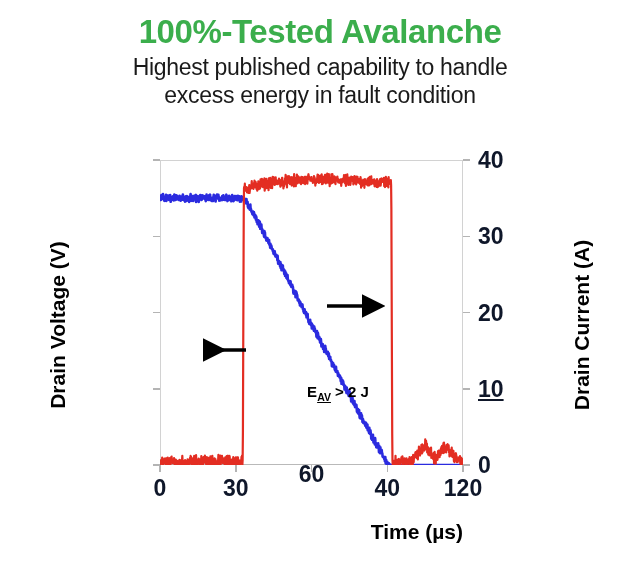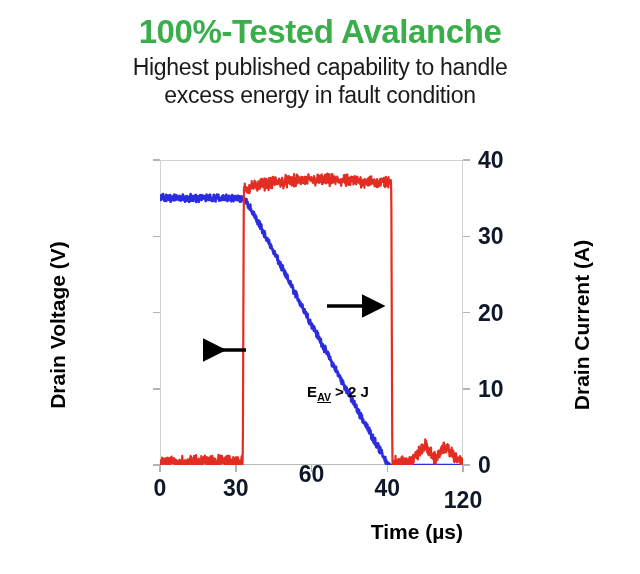--- a/index.html
+++ b/index.html
@@ -151,37 +151,37 @@
   <div class="axis-title" id="xlabel">Time (µs)</div>
 
   <div id="ticks-layer">
       <div class="tick-mark v" style="left: 153px; top: 326.25px;"></div>
       <div class="tick-mark v" style="left: 153px; top: 250px;"></div>
       <div class="tick-mark v" style="left: 153px; top: 173.75px;"></div>
       <div class="tick-mark v" style="left: 153px; top: 97.5px;"></div>
       <div class="tick-mark v" style="left: 153px; top: 21.25px;"></div>
       <div class="tick-label tick-right" style="top: 314px;">0</div>
       <div class="tick-mark v" style="left: 463px; top: 326.25px;"></div>
-      <div class="tick-label tick-right" style="top: 237.75px;">10</div>
+      <div class="tick-label tick-right" style="top: 237.75px; text-decoration: underline;">10</div>
       <div class="tick-mark v" style="left: 463px; top: 250px;"></div>
       <div class="tick-label tick-right" style="top: 161.5px;">20</div>
       <div class="tick-mark v" style="left: 463px; top: 173.75px;"></div>
       <div class="tick-label tick-right" style="top: 85.25px;">30</div>
       <div class="tick-mark v" style="left: 463px; top: 97.5px;"></div>
       <div class="tick-label tick-right" style="top: 9px;">40</div>
       <div class="tick-mark v" style="left: 463px; top: 21.25px;"></div>
       <div class="tick-label tick-x" style="left: 130px; top: 337px;">0</div>
       <div class="tick-mark h" style="left: 159.25px; top: 327px;"></div>
       <div class="tick-label tick-x" style="left: 205.75px; top: 337px;">30</div>
       <div class="tick-mark h" style="left: 235px; top: 327px;"></div>
       <div class="tick-label tick-x" style="left: 281.5px; top: 323px;">60</div>
       <div class="tick-mark h" style="left: 310.75px; top: 327px;"></div>
       <div class="tick-label tick-x" style="left: 357.25px; top: 337px;">40</div>
       <div class="tick-mark h" style="left: 386.5px; top: 327px;"></div>
-      <div class="tick-label tick-x" style="left: 433px; top: 349px;">120</div>
+      <div class="tick-label tick-x" style="left: 433px; top: 337px;">120</div>
       <div class="tick-mark h" style="left: 462.25px; top: 327px;"></div>
     </div>
 
   <svg id="plot-svg" width="303" height="305">
       <path d="M0.00,36.81L0.28,36.48L0.55,36.49L0.83,40.05L1.10,37.59L1.38,35.02L1.65,38.68L1.93,39.01L2.20,37.69L2.48,36.97L2.75,37.01L3.03,34.05L3.31,36.47L3.58,36.15L3.86,39.29L4.13,39.97L4.41,40.79L4.68,38.75L4.96,37.60L5.23,37.59L5.51,37.80L5.78,39.64L6.06,34.92L6.34,40.85L6.61,34.93L6.89,38.39L7.16,37.74L7.44,37.18L7.71,39.53L7.99,39.23L8.26,37.94L8.54,36.41L8.81,35.51L9.09,39.96L9.37,36.27L9.64,36.19L9.92,36.09L10.19,34.97L10.47,38.57L10.74,41.82L11.02,38.39L11.29,39.33L11.57,37.68L11.84,39.84L12.12,37.10L12.40,38.29L12.67,37.83L12.95,36.36L13.22,36.00L13.50,37.17L13.77,40.43L14.05,38.83L14.32,34.61L14.60,38.14L14.87,39.44L15.15,39.05L15.43,37.88L15.70,40.00L15.98,35.40L16.25,36.46L16.53,39.47L16.80,38.14L17.08,35.81L17.35,39.18L17.63,37.09L17.90,38.64L18.18,39.31L18.46,39.66L18.73,39.82L19.01,38.00L19.28,38.51L19.56,35.81L19.83,38.48L20.11,38.21L20.38,38.87L20.66,40.76L20.93,39.92L21.21,38.77L21.49,38.42L21.76,36.31L22.04,38.72L22.31,38.64L22.59,39.79L22.86,34.43L23.14,38.07L23.41,38.60L23.69,39.13L23.96,36.82L24.24,40.49L24.52,39.25L24.79,38.97L25.07,41.73L25.34,36.56L25.62,37.51L25.89,36.34L26.17,37.75L26.44,39.04L26.72,40.89L26.99,36.05L27.27,36.36L27.55,38.73L27.82,36.91L28.10,39.86L28.37,38.46L28.65,39.42L28.92,37.26L29.20,41.89L29.47,39.48L29.75,38.38L30.02,39.73L30.30,36.28L30.58,34.07L30.85,36.73L31.13,36.64L31.40,40.72L31.68,38.59L31.95,39.71L32.23,40.86L32.50,35.94L32.78,37.29L33.05,38.85L33.33,40.91L33.61,36.94L33.88,37.05L34.16,35.70L34.43,38.67L34.71,38.56L34.98,37.73L35.26,37.15L35.53,35.11L35.81,34.86L36.08,41.91L36.36,40.52L36.64,39.46L36.91,39.90L37.19,41.24L37.46,39.93L37.74,36.17L38.01,37.85L38.29,40.08L38.56,37.90L38.84,41.86L39.11,37.54L39.39,39.13L39.67,38.04L39.94,37.21L40.22,35.11L40.49,38.75L40.77,37.18L41.04,39.50L41.32,37.26L41.59,39.94L41.87,38.72L42.14,35.37L42.42,38.32L42.70,37.17L42.97,37.98L43.25,36.01L43.52,35.86L43.80,38.16L44.07,38.66L44.35,36.22L44.62,37.25L44.90,36.37L45.17,38.76L45.45,39.65L45.73,41.10L46.00,36.62L46.28,38.27L46.55,34.50L46.83,38.04L47.10,38.91L47.38,38.80L47.65,37.46L47.93,37.56L48.20,40.04L48.48,35.80L48.76,37.14L49.03,35.36L49.31,37.15L49.58,35.22L49.86,35.28L50.13,34.61L50.41,40.15L50.68,38.29L50.96,39.43L51.23,39.40L51.51,37.95L51.79,40.88L52.06,38.66L52.34,38.41L52.61,37.60L52.89,39.89L53.16,40.99L53.44,37.29L53.71,34.82L53.99,39.97L54.26,35.71L54.54,37.86L54.82,37.16L55.09,36.63L55.37,37.74L55.64,41.42L55.92,35.43L56.19,38.70L56.47,36.92L56.74,38.50L57.02,34.61L57.29,38.55L57.57,37.28L57.85,37.60L58.12,36.76L58.40,34.80L58.67,37.30L58.95,38.15L59.22,40.71L59.50,37.21L59.77,38.50L60.05,40.45L60.32,38.73L60.60,40.04L60.88,38.77L61.15,39.82L61.43,38.54L61.70,37.98L61.98,40.12L62.25,36.11L62.53,37.64L62.80,39.57L63.08,37.82L63.35,35.34L63.63,38.46L63.91,39.75L64.18,39.44L64.46,39.60L64.73,37.60L65.01,37.44L65.28,40.06L65.56,38.63L65.83,37.37L66.11,35.50L66.38,34.66L66.66,36.43L66.94,36.01L67.21,38.41L67.49,41.08L67.76,38.83L68.04,38.00L68.31,36.63L68.59,37.24L68.86,39.08L69.14,35.87L69.41,39.91L69.69,36.75L69.97,38.58L70.24,36.90L70.52,39.89L70.79,38.05L71.07,38.30L71.34,41.28L71.62,38.32L71.89,36.94L72.17,35.02L72.44,38.14L72.72,39.22L73.00,40.55L73.27,37.04L73.55,41.14L73.82,37.92L74.10,39.35L74.37,40.07L74.65,36.16L74.92,37.02L75.20,37.75L75.47,38.78L75.75,39.40L76.03,36.17L76.30,37.47L76.58,37.66L76.85,40.05L77.13,37.18L77.40,37.02L77.68,40.29L77.95,35.90L78.23,38.72L78.50,37.85L78.78,37.58L79.06,39.36L79.33,36.25L79.61,38.07L79.88,41.64L80.16,40.73L80.43,41.54L80.71,37.85L80.98,37.75L81.26,41.56L81.53,36.37L81.81,38.17L82.09,37.41L82.36,38.40L82.64,37.29L82.91,38.08L83.19,37.77L83.46,39.80L83.74,36.80L84.01,37.66L84.29,38.32L84.56,40.72L84.84,39.24L85.12,40.91L85.39,39.98L85.67,40.74L85.94,41.45L86.22,43.48L86.49,39.14L86.77,42.28L87.04,42.77L87.32,42.29L87.59,41.84L87.87,46.86L88.15,47.28L88.42,47.99L88.70,48.13L88.97,45.33L89.25,45.90L89.52,49.04L89.80,49.56L90.07,47.25L90.35,44.47L90.62,49.46L90.90,48.71L91.18,49.82L91.45,51.95L91.73,51.42L92.00,52.20L92.28,53.80L92.55,54.28L92.83,53.61L93.10,51.52L93.38,52.71L93.65,55.41L93.93,52.09L94.21,53.81L94.48,57.36L94.76,56.43L95.03,56.52L95.31,55.14L95.58,56.82L95.86,59.59L96.13,56.27L96.41,57.46L96.68,61.97L96.96,60.00L97.24,60.28L97.51,64.16L97.79,61.73L98.06,62.63L98.34,60.34L98.61,63.97L98.89,63.83L99.16,66.72L99.44,65.73L99.71,61.63L99.99,62.85L100.27,68.82L100.54,67.71L100.82,67.24L101.09,68.06L101.37,64.65L101.64,68.56L101.92,68.92L102.19,72.91L102.47,69.62L102.74,71.47L103.02,71.27L103.30,70.91L103.57,72.68L103.85,74.70L104.12,76.92L104.40,71.13L104.67,74.89L104.95,72.50L105.22,77.34L105.50,76.64L105.77,78.44L106.05,78.29L106.33,80.53L106.60,79.21L106.88,80.81L107.15,80.79L107.43,78.08L107.70,80.36L107.98,80.21L108.25,81.91L108.53,83.14L108.80,83.29L109.08,80.10L109.36,84.62L109.63,84.75L109.91,84.68L110.18,87.67L110.46,83.86L110.73,85.85L111.01,86.26L111.28,85.40L111.56,86.70L111.83,89.18L112.11,89.56L112.39,89.15L112.66,89.14L112.94,91.59L113.21,90.63L113.49,93.56L113.76,93.86L114.04,92.45L114.31,94.41L114.59,91.03L114.86,92.28L115.14,95.07L115.42,96.44L115.69,96.30L115.97,96.55L116.24,94.81L116.52,97.19L116.79,97.25L117.07,96.32L117.34,100.18L117.62,95.75L117.89,99.93L118.17,103.70L118.45,103.26L118.72,100.68L119.00,102.61L119.27,103.25L119.55,103.32L119.82,104.56L120.10,106.51L120.37,102.06L120.65,107.93L120.92,103.81L121.20,105.62L121.48,110.09L121.75,105.47L122.03,105.01L122.30,109.38L122.58,109.44L122.85,105.54L123.13,110.55L123.40,110.44L123.68,109.37L123.95,109.49L124.23,113.95L124.51,110.28L124.78,111.55L125.06,115.97L125.33,111.63L125.61,114.96L125.88,114.16L126.16,113.32L126.43,118.02L126.71,114.43L126.98,117.85L127.26,119.02L127.54,115.06L127.81,119.07L128.09,120.57L128.36,120.91L128.64,120.67L128.91,123.01L129.19,122.70L129.46,123.49L129.74,122.96L130.01,121.00L130.29,125.02L130.57,121.33L130.84,124.50L131.12,126.65L131.39,126.95L131.67,126.70L131.94,126.33L132.22,124.78L132.49,126.67L132.77,126.36L133.04,127.98L133.32,132.61L133.60,133.61L133.87,130.28L134.15,130.79L134.42,131.98L134.70,130.77L134.97,132.03L135.25,132.74L135.52,137.09L135.80,131.28L136.07,133.91L136.35,132.02L136.63,133.20L136.90,134.55L137.18,134.95L137.45,137.85L137.73,140.25L138.00,140.52L138.28,139.97L138.55,139.90L138.83,139.49L139.10,142.15L139.38,143.02L139.66,141.10L139.93,145.41L140.21,143.77L140.48,142.34L140.76,144.90L141.03,144.86L141.31,144.34L141.58,147.03L141.86,146.24L142.13,146.04L142.41,144.42L142.69,146.86L142.96,149.48L143.24,148.56L143.51,151.70L143.79,149.65L144.06,152.84L144.34,151.57L144.61,149.34L144.89,152.07L145.16,151.95L145.44,152.24L145.72,154.72L145.99,152.00L146.27,154.66L146.54,157.26L146.82,155.00L147.09,154.34L147.37,154.70L147.64,153.89L147.92,159.16L148.19,159.21L148.47,162.10L148.75,160.13L149.02,160.44L149.30,163.84L149.57,161.80L149.85,160.08L150.12,159.80L150.40,162.17L150.67,163.23L150.95,165.22L151.22,163.82L151.50,163.12L151.78,168.43L152.05,164.13L152.33,166.93L152.60,165.74L152.88,165.45L153.15,165.51L153.43,168.36L153.70,169.95L153.98,170.75L154.25,166.63L154.53,170.48L154.81,168.55L155.08,170.52L155.36,172.12L155.63,171.59L155.91,172.88L156.18,172.51L156.46,176.74L156.73,174.87L157.01,171.14L157.28,173.77L157.56,178.26L157.84,172.68L158.11,174.28L158.39,177.44L158.66,176.59L158.94,179.27L159.21,176.75L159.49,179.01L159.76,178.59L160.04,182.41L160.31,181.38L160.59,181.61L160.87,179.06L161.14,182.08L161.42,186.46L161.69,186.01L161.97,185.25L162.24,185.31L162.52,184.60L162.79,184.14L163.07,189.04L163.34,187.24L163.62,187.00L163.90,186.98L164.17,191.99L164.45,185.97L164.72,190.34L165.00,185.99L165.27,185.83L165.55,188.26L165.82,188.66L166.10,192.19L166.37,193.00L166.65,193.89L166.93,193.71L167.20,193.18L167.48,193.26L167.75,191.76L168.03,194.18L168.30,196.36L168.58,195.28L168.85,193.31L169.13,198.98L169.40,197.59L169.68,199.10L169.96,197.99L170.23,196.72L170.51,200.34L170.78,200.17L171.06,200.04L171.33,201.57L171.61,202.06L171.88,206.16L172.16,202.13L172.43,204.25L172.71,203.10L172.99,204.05L173.26,203.31L173.54,206.82L173.81,205.53L174.09,205.14L174.36,206.78L174.64,208.85L174.91,210.01L175.19,207.36L175.46,210.79L175.74,211.60L176.02,206.87L176.29,211.92L176.57,210.48L176.84,210.87L177.12,212.61L177.39,211.03L177.67,212.65L177.94,215.82L178.22,213.10L178.49,214.14L178.77,216.33L179.05,215.14L179.32,215.80L179.60,217.53L179.87,215.43L180.15,216.87L180.42,216.77L180.70,220.89L180.97,221.71L181.25,218.10L181.52,223.82L181.80,219.77L182.08,221.99L182.35,219.93L182.63,220.92L182.90,224.47L183.18,221.32L183.45,223.46L183.73,224.34L184.00,224.64L184.28,225.89L184.55,229.55L184.83,226.21L185.11,225.97L185.38,227.74L185.66,228.79L185.93,230.67L186.21,231.48L186.48,233.08L186.76,227.67L187.03,230.53L187.31,232.22L187.58,229.87L187.86,231.82L188.14,233.73L188.41,234.49L188.69,236.06L188.96,234.28L189.24,233.69L189.51,231.18L189.79,234.25L190.06,236.07L190.34,236.81L190.61,235.52L190.89,237.10L191.17,241.35L191.44,238.07L191.72,239.20L191.99,240.09L192.27,240.01L192.54,237.82L192.82,242.91L193.09,243.56L193.37,241.92L193.64,240.46L193.92,244.79L194.20,244.39L194.47,241.06L194.75,245.57L195.02,247.07L195.30,245.78L195.57,246.39L195.85,244.90L196.12,246.53L196.40,244.76L196.67,248.43L196.95,251.71L197.23,248.60L197.50,251.70L197.78,252.86L198.05,249.12L198.33,250.73L198.60,253.98L198.88,251.59L199.15,249.97L199.43,255.18L199.70,257.91L199.98,258.08L200.26,254.24L200.53,256.47L200.81,257.70L201.08,253.42L201.36,258.72L201.63,259.12L201.91,255.31L202.18,258.43L202.46,261.89L202.73,258.99L203.01,259.17L203.29,263.03L203.56,261.22L203.84,262.48L204.11,263.31L204.39,261.71L204.66,263.07L204.94,262.99L205.21,265.61L205.49,265.57L205.76,265.46L206.04,262.82L206.32,267.30L206.59,267.87L206.87,266.15L207.14,265.77L207.42,264.54L207.69,270.16L207.97,267.91L208.24,269.04L208.52,268.20L208.79,271.65L209.07,273.09L209.35,267.86L209.62,272.16L209.90,272.33L210.17,273.94L210.45,270.30L210.72,272.77L211.00,274.41L211.27,278.70L211.55,276.04L211.82,277.04L212.10,279.75L212.38,277.74L212.65,276.98L212.93,274.69L213.20,278.91L213.48,282.35L213.75,280.66L214.03,279.62L214.30,280.11L214.58,282.75L214.85,284.54L215.13,278.06L215.41,281.17L215.68,283.22L215.96,283.04L216.23,287.11L216.51,284.82L216.78,287.47L217.06,285.58L217.33,286.94L217.61,287.00L217.88,286.94L218.16,283.35L218.44,287.13L218.71,287.61L218.99,292.09L219.26,285.87L219.54,287.47L219.81,288.72L220.09,293.26L220.36,287.42L220.64,292.20L220.91,290.27L221.19,291.17L221.47,289.74L221.74,290.15L222.02,293.69L222.29,293.17L222.57,296.27L222.84,296.95L223.12,296.91L223.39,297.23L223.67,296.65L223.94,297.20L224.22,298.93L224.50,298.30L224.77,300.89L225.05,300.51L225.32,297.09L225.60,303.08L225.87,299.97L226.15,299.63L226.42,301.83L226.70,305.00L226.97,302.07L227.25,301.76L227.53,304.14L227.80,303.83L228.08,304.72L228.35,303.34L228.63,305.00L228.90,303.19L229.18,304.06L229.45,304.20L229.73,304.34L230.00,304.48L230.28,304.62L230.56,304.76L230.83,304.90L231.11,305.00L231.38,305.00L231.66,305.00L231.93,305.00L232.21,305.00L232.48,305.00L232.76,305.00L233.03,305.00L233.31,305.00L233.59,305.00L233.86,305.00L234.14,305.00L234.41,305.00L234.69,305.00L234.96,305.00L235.24,305.00L235.51,305.00L235.79,305.00L236.06,305.00L236.34,305.00L236.62,305.00L236.89,305.00L237.17,305.00L237.44,305.00L237.72,305.00L237.99,305.00L238.27,305.00L238.54,305.00L238.82,305.00L239.09,305.00L239.37,305.00L239.65,305.00L239.92,305.00L240.20,305.00L240.47,305.00L240.75,305.00L241.02,305.00L241.30,305.00L241.57,305.00L241.85,305.00L242.12,305.00L242.40,305.00L242.68,305.00L242.95,305.00L243.23,305.00L243.50,305.00L243.78,305.00L244.05,305.00L244.33,305.00L244.60,305.00L244.88,305.00L245.15,305.00L245.43,305.00L245.71,305.00L245.98,305.00L246.26,305.00L246.53,305.00L246.81,305.00L247.08,305.00L247.36,305.00L247.63,305.00L247.91,305.00L248.18,305.00L248.46,305.00L248.74,305.00L249.01,305.00L249.29,305.00L249.56,305.00L249.84,305.00L250.11,305.00L250.39,305.00L250.66,305.00L250.94,305.00L251.21,305.00L251.49,305.00L251.77,305.00L252.04,305.00L252.32,305.00L252.59,305.00L252.87,305.00L253.14,305.00L253.42,305.00L253.69,305.00L253.97,305.00L254.24,305.00L254.52,305.00L254.80,305.00L255.07,305.00L255.35,305.00L255.62,305.00L255.90,305.00L256.17,305.00L256.45,305.00L256.72,305.00L257.00,305.00L257.27,305.00L257.55,305.00L257.83,305.00L258.10,305.00L258.38,305.00L258.65,305.00L258.93,305.00L259.20,305.00L259.48,305.00L259.75,305.00L260.03,305.00L260.30,305.00L260.58,305.00L260.86,305.00L261.13,305.00L261.41,305.00L261.68,305.00L261.96,305.00L262.23,305.00L262.51,305.00L262.78,305.00L263.06,305.00L263.33,305.00L263.61,305.00L263.89,305.00L264.16,305.00L264.44,305.00L264.71,305.00L264.99,305.00L265.26,305.00L265.54,305.00L265.81,305.00L266.09,305.00L266.36,305.00L266.64,305.00L266.92,305.00L267.19,305.00L267.47,305.00L267.74,305.00L268.02,305.00L268.29,305.00L268.57,305.00L268.84,305.00L269.12,305.00L269.39,305.00L269.67,305.00L269.95,305.00L270.22,305.00L270.50,305.00L270.77,305.00L271.05,305.00L271.32,305.00L271.60,305.00L271.87,305.00L272.15,305.00L272.42,305.00L272.70,305.00L272.98,305.00L273.25,305.00L273.53,305.00L273.80,305.00L274.08,305.00L274.35,305.00L274.63,305.00L274.90,305.00L275.18,305.00L275.45,305.00L275.73,305.00L276.01,305.00L276.28,305.00L276.56,305.00L276.83,305.00L277.11,305.00L277.38,305.00L277.66,305.00L277.93,305.00L278.21,305.00L278.48,305.00L278.76,305.00L279.04,305.00L279.31,305.00L279.59,305.00L279.86,305.00L280.14,305.00L280.41,305.00L280.69,305.00L280.96,305.00L281.24,305.00L281.51,305.00L281.79,305.00L282.07,305.00L282.34,305.00L282.62,305.00L282.89,305.00L283.17,305.00L283.44,305.00L283.72,305.00L283.99,305.00L284.27,305.00L284.54,305.00L284.82,305.00L285.10,305.00L285.37,305.00L285.65,305.00L285.92,305.00L286.20,305.00L286.47,305.00L286.75,305.00L287.02,305.00L287.30,305.00L287.57,305.00L287.85,305.00L288.13,305.00L288.40,305.00L288.68,305.00L288.95,305.00L289.23,305.00L289.50,305.00L289.78,305.00L290.05,305.00L290.33,305.00L290.60,305.00L290.88,305.00L291.16,305.00L291.43,305.00L291.71,305.00L291.98,305.00L292.26,305.00L292.53,305.00L292.81,305.00L293.08,305.00L293.36,305.00L293.63,305.00L293.91,305.00L294.19,305.00L294.46,305.00L294.74,305.00L295.01,305.00L295.29,305.00L295.56,305.00L295.84,305.00L296.11,305.00L296.39,305.00L296.66,305.00L296.94,305.00L297.22,305.00L297.49,305.00L297.77,305.00L298.04,305.00L298.32,305.00L298.59,305.00L298.87,305.00L299.14,305.00L299.42,305.00L299.69,305.00L299.97,305.00L300.25,305.00L300.52,305.00L300.80,305.00L301.07,305.00L301.35,305.00L301.62,305.00L301.90,305.00L302.17,305.00L302.45,305.00L302.72,305.00L303.00,305.00" fill="none" stroke="#2B2BDF" stroke-width="2.6" stroke-linejoin="round"></path>
       <path d="M0.00,299.18L0.28,301.06L0.55,305.00L0.83,302.93L1.10,303.97L1.38,300.05L1.65,300.86L1.93,302.20L2.20,297.48L2.48,299.33L2.75,303.66L3.03,304.66L3.31,303.83L3.58,299.85L3.86,300.12L4.13,302.85L4.41,300.77L4.68,298.62L4.96,302.01L5.23,298.71L5.51,300.67L5.78,305.00L6.06,301.83L6.34,298.47L6.61,304.20L6.89,299.13L7.16,300.82L7.44,305.00L7.71,297.61L7.99,301.60L8.26,304.31L8.54,305.00L8.81,305.00L9.09,305.00L9.37,298.57L9.64,298.17L9.92,305.00L10.19,300.14L10.47,305.00L10.74,300.00L11.02,302.71L11.29,297.09L11.57,296.56L11.84,299.39L12.12,302.73L12.40,302.26L12.67,303.13L12.95,300.72L13.22,302.50L13.50,301.21L13.77,300.32L14.05,298.03L14.32,301.91L14.60,305.00L14.87,305.00L15.15,302.37L15.43,305.00L15.70,299.72L15.98,304.24L16.25,300.13L16.53,303.02L16.80,303.18L17.08,300.89L17.35,302.25L17.63,301.36L17.90,304.11L18.18,302.01L18.46,305.00L18.73,302.61L19.01,303.28L19.28,300.00L19.56,299.95L19.83,301.69L20.11,301.80L20.38,305.00L20.66,305.00L20.93,300.24L21.21,304.57L21.49,300.61L21.76,305.00L22.04,300.40L22.31,295.90L22.59,301.17L22.86,302.76L23.14,303.42L23.41,301.51L23.69,305.00L23.96,305.00L24.24,302.14L24.52,300.75L24.79,305.00L25.07,300.05L25.34,303.34L25.62,302.03L25.89,305.00L26.17,301.06L26.44,303.40L26.72,302.38L26.99,303.01L27.27,302.35L27.55,299.26L27.82,304.74L28.10,299.51L28.37,301.71L28.65,305.00L28.92,305.00L29.20,300.08L29.47,303.73L29.75,302.77L30.02,297.94L30.30,303.39L30.58,295.95L30.85,300.44L31.13,296.97L31.40,303.33L31.68,304.79L31.95,299.48L32.23,300.57L32.50,301.04L32.78,303.32L33.05,298.28L33.33,299.37L33.61,303.34L33.88,305.00L34.16,295.95L34.43,296.65L34.71,303.15L34.98,305.00L35.26,296.48L35.53,303.35L35.81,303.25L36.08,295.20L36.36,304.39L36.64,303.56L36.91,302.94L37.19,305.00L37.46,302.03L37.74,302.03L38.01,303.75L38.29,299.93L38.56,298.61L38.84,302.02L39.11,300.20L39.39,299.25L39.67,305.00L39.94,299.87L40.22,305.00L40.49,303.33L40.77,300.98L41.04,305.00L41.32,296.04L41.59,304.83L41.87,303.00L42.14,302.07L42.42,304.82L42.70,303.16L42.97,304.68L43.25,297.38L43.52,297.22L43.80,302.40L44.07,299.30L44.35,297.95L44.62,299.73L44.90,295.59L45.17,300.90L45.45,303.16L45.73,303.04L46.00,299.83L46.28,305.00L46.55,300.31L46.83,297.06L47.10,302.24L47.38,301.37L47.65,297.82L47.93,299.60L48.20,305.00L48.48,297.90L48.76,303.35L49.03,305.00L49.31,302.92L49.58,298.81L49.86,301.26L50.13,303.82L50.41,296.40L50.68,299.51L50.96,305.00L51.23,298.04L51.51,305.00L51.79,301.67L52.06,300.35L52.34,295.82L52.61,300.94L52.89,302.91L53.16,305.00L53.44,299.70L53.71,302.79L53.99,302.10L54.26,305.00L54.54,298.46L54.82,302.06L55.09,301.11L55.37,299.00L55.64,300.43L55.92,304.82L56.19,304.09L56.47,304.27L56.74,304.30L57.02,304.07L57.29,301.16L57.57,305.00L57.85,302.84L58.12,300.64L58.40,294.87L58.67,304.80L58.95,301.54L59.22,298.89L59.50,298.95L59.77,295.81L60.05,301.97L60.32,295.56L60.60,305.00L60.88,298.35L61.15,300.97L61.43,302.60L61.70,297.54L61.98,295.92L62.25,302.12L62.53,297.51L62.80,303.05L63.08,300.42L63.35,299.44L63.63,302.08L63.91,302.15L64.18,298.72L64.46,300.52L64.73,305.00L65.01,305.00L65.28,297.31L65.56,297.97L65.83,298.97L66.11,300.89L66.38,303.25L66.66,296.17L66.94,304.51L67.21,303.44L67.49,295.78L67.76,300.12L68.04,295.87L68.31,304.64L68.59,299.74L68.86,302.18L69.14,302.36L69.41,295.92L69.69,296.91L69.97,304.39L70.24,301.94L70.52,302.78L70.79,304.36L71.07,300.48L71.34,303.36L71.62,299.59L71.89,302.04L72.17,305.00L72.44,299.65L72.72,301.73L73.00,302.41L73.27,297.05L73.55,303.17L73.82,303.53L74.10,305.00L74.37,301.43L74.65,299.34L74.92,299.73L75.20,302.92L75.47,297.99L75.75,297.35L76.03,304.39L76.30,303.93L76.58,297.48L76.85,303.64L77.13,297.34L77.40,305.00L77.68,304.60L77.95,297.31L78.23,302.00L78.50,302.03L78.78,300.43L79.06,301.65L79.33,300.59L79.61,301.61L79.88,305.00L80.16,303.34L80.43,300.45L80.71,301.59L80.98,303.77L81.26,300.80L81.53,296.86L81.81,301.83L82.09,295.51L82.36,305.00L82.64,300.21L82.91,272.85L83.19,198.24L83.46,127.21L83.74,53.51L84.01,27.91L84.29,26.64L84.56,29.29L84.84,23.68L85.12,30.52L85.39,27.14L85.67,28.61L85.94,30.39L86.22,30.94L86.49,27.00L86.77,27.55L87.04,32.50L87.32,30.03L87.59,29.75L87.87,32.55L88.15,27.68L88.42,32.78L88.70,28.73L88.97,30.16L89.25,25.11L89.52,32.99L89.80,31.02L90.07,27.58L90.35,25.49L90.62,28.76L90.90,28.74L91.18,27.99L91.45,25.98L91.73,20.99L92.00,28.01L92.28,28.01L92.55,26.76L92.83,24.63L93.10,26.92L93.38,28.85L93.65,26.12L93.93,23.04L94.21,27.49L94.48,20.70L94.76,21.69L95.03,26.91L95.31,21.56L95.58,21.97L95.86,23.31L96.13,25.67L96.41,28.93L96.68,27.15L96.96,24.18L97.24,30.70L97.51,24.36L97.79,28.43L98.06,27.62L98.34,21.42L98.61,28.32L98.89,29.24L99.16,26.42L99.44,23.41L99.71,24.24L99.99,28.54L100.27,24.22L100.54,19.26L100.82,23.03L101.09,26.30L101.37,22.50L101.64,26.43L101.92,18.84L102.19,20.71L102.47,20.81L102.74,24.12L103.02,27.06L103.30,23.04L103.57,23.00L103.85,19.82L104.12,20.68L104.40,18.46L104.67,30.72L104.95,25.64L105.22,20.36L105.50,22.12L105.77,28.36L106.05,27.36L106.33,18.97L106.60,26.78L106.88,28.00L107.15,20.75L107.43,24.81L107.70,23.39L107.98,21.51L108.25,23.50L108.53,30.23L108.80,18.34L109.08,25.02L109.36,25.01L109.63,26.48L109.91,23.48L110.18,17.82L110.46,27.09L110.73,27.86L111.01,20.11L111.28,23.31L111.56,22.41L111.83,18.27L112.11,28.24L112.39,20.05L112.66,16.92L112.94,22.08L113.21,23.47L113.49,24.23L113.76,17.27L114.04,23.71L114.31,23.07L114.59,24.86L114.86,21.90L115.14,22.39L115.42,24.36L115.69,17.36L115.97,23.95L116.24,20.46L116.52,20.16L116.79,20.53L117.07,21.26L117.34,23.93L117.62,24.11L117.89,21.50L118.17,22.48L118.45,21.07L118.72,21.70L119.00,18.60L119.27,23.77L119.55,20.47L119.82,23.93L120.10,23.56L120.37,26.63L120.65,26.14L120.92,21.89L121.20,19.90L121.48,25.18L121.75,21.45L122.03,17.90L122.30,17.92L122.58,22.94L122.85,21.06L123.13,22.07L123.40,28.36L123.68,22.62L123.95,26.57L124.23,21.94L124.51,22.84L124.78,23.31L125.06,18.43L125.33,21.99L125.61,14.87L125.88,19.16L126.16,22.59L126.43,24.77L126.71,20.58L126.98,27.42L127.26,18.81L127.54,16.32L127.81,22.05L128.09,22.88L128.36,17.05L128.64,19.14L128.91,16.21L129.19,18.72L129.46,17.00L129.74,21.01L130.01,24.03L130.29,23.58L130.57,17.40L130.84,20.42L131.12,21.96L131.39,19.44L131.67,25.53L131.94,17.03L132.22,19.96L132.49,21.10L132.77,24.23L133.04,21.62L133.32,20.24L133.60,20.82L133.87,26.50L134.15,13.98L134.42,22.73L134.70,19.61L134.97,20.35L135.25,19.39L135.52,20.56L135.80,26.19L136.07,18.58L136.35,17.51L136.63,21.51L136.90,14.66L137.18,18.40L137.45,23.30L137.73,23.24L138.00,22.50L138.28,16.35L138.55,17.01L138.83,19.87L139.10,17.30L139.38,21.12L139.66,18.03L139.93,20.15L140.21,23.15L140.48,19.42L140.76,21.29L141.03,24.09L141.31,16.75L141.58,23.19L141.86,18.09L142.13,21.98L142.41,17.19L142.69,18.41L142.96,22.17L143.24,18.67L143.51,23.20L143.79,17.60L144.06,18.47L144.34,22.16L144.61,16.81L144.89,19.66L145.16,24.07L145.44,17.39L145.72,17.04L145.99,16.73L146.27,18.15L146.54,18.74L146.82,22.91L147.09,19.10L147.37,23.76L147.64,18.85L147.92,17.61L148.19,15.52L148.47,14.22L148.75,16.98L149.02,16.42L149.30,19.27L149.57,17.16L149.85,18.51L150.12,19.32L150.40,20.71L150.67,17.78L150.95,17.82L151.22,18.34L151.50,17.18L151.78,20.33L152.05,21.05L152.33,20.75L152.60,19.93L152.88,22.87L153.15,19.43L153.43,19.34L153.70,21.01L153.98,16.09L154.25,18.60L154.53,17.21L154.81,20.65L155.08,22.55L155.36,25.55L155.63,20.71L155.91,22.91L156.18,22.96L156.46,21.68L156.73,19.03L157.01,22.00L157.28,17.45L157.56,14.52L157.84,20.32L158.11,14.84L158.39,19.47L158.66,19.16L158.94,22.86L159.21,15.96L159.49,21.20L159.76,21.11L160.04,20.98L160.31,18.05L160.59,21.86L160.87,15.34L161.14,18.16L161.42,21.82L161.69,14.42L161.97,24.16L162.24,22.29L162.52,22.17L162.79,23.81L163.07,16.90L163.34,17.06L163.62,19.12L163.90,21.64L164.17,16.58L164.45,22.52L164.72,17.87L165.00,14.96L165.27,20.64L165.55,17.99L165.82,23.41L166.10,20.19L166.37,14.57L166.65,17.70L166.93,21.86L167.20,13.68L167.48,20.29L167.75,22.59L168.03,21.63L168.30,16.87L168.58,20.37L168.85,14.05L169.13,22.12L169.40,21.86L169.68,26.13L169.96,17.69L170.23,23.03L170.51,20.80L170.78,19.41L171.06,23.53L171.33,14.34L171.61,19.99L171.88,22.16L172.16,22.94L172.43,14.22L172.71,20.37L172.99,20.65L173.26,20.94L173.54,19.74L173.81,20.19L174.09,22.33L174.36,16.23L174.64,17.49L174.91,19.48L175.19,17.00L175.46,24.06L175.74,20.51L176.02,21.07L176.29,19.74L176.57,17.41L176.84,20.43L177.12,20.54L177.39,16.49L177.67,20.27L177.94,18.72L178.22,22.31L178.49,21.87L178.77,19.83L179.05,22.41L179.32,22.63L179.60,20.72L179.87,21.17L180.15,22.95L180.42,19.42L180.70,20.99L180.97,22.44L181.25,25.80L181.52,19.54L181.80,22.71L182.08,20.21L182.35,18.77L182.63,22.28L182.90,21.59L183.18,20.36L183.45,19.97L183.73,20.55L184.00,15.15L184.28,20.99L184.55,21.62L184.83,17.40L185.11,23.34L185.38,15.37L185.66,15.02L185.93,25.96L186.21,23.26L186.48,22.26L186.76,18.12L187.03,17.09L187.31,14.45L187.58,20.76L187.86,18.15L188.14,22.49L188.41,24.94L188.69,21.02L188.96,21.08L189.24,17.71L189.51,20.09L189.79,20.51L190.06,17.74L190.34,24.86L190.61,23.33L190.89,19.65L191.17,16.60L191.44,17.83L191.72,19.22L191.99,20.16L192.27,19.45L192.54,17.18L192.82,21.19L193.09,19.62L193.37,24.45L193.64,19.78L193.92,20.17L194.20,20.04L194.47,16.14L194.75,23.15L195.02,17.62L195.30,18.89L195.57,23.39L195.85,21.80L196.12,24.40L196.40,16.54L196.67,19.76L196.95,22.36L197.23,19.08L197.50,16.79L197.78,20.64L198.05,19.00L198.33,22.54L198.60,22.03L198.88,19.11L199.15,22.13L199.43,19.72L199.70,21.99L199.98,23.85L200.26,23.11L200.53,17.10L200.81,19.62L201.08,27.72L201.36,20.24L201.63,22.06L201.91,26.05L202.18,25.36L202.46,23.88L202.73,21.68L203.01,21.38L203.29,19.72L203.56,21.95L203.84,23.68L204.11,21.05L204.39,27.80L204.66,23.40L204.94,19.05L205.21,21.78L205.49,23.96L205.76,23.02L206.04,22.76L206.32,23.13L206.59,23.91L206.87,24.60L207.14,21.35L207.42,19.19L207.69,24.94L207.97,25.40L208.24,20.07L208.52,17.77L208.79,24.94L209.07,25.33L209.35,18.15L209.62,24.19L209.90,16.85L210.17,20.87L210.45,17.31L210.72,24.45L211.00,17.05L211.27,16.29L211.55,23.79L211.82,22.14L212.10,20.84L212.38,22.97L212.65,20.69L212.93,20.53L213.20,20.02L213.48,23.70L213.75,23.27L214.03,20.74L214.30,19.29L214.58,26.32L214.85,20.76L215.13,24.63L215.41,21.85L215.68,20.76L215.96,22.90L216.23,25.31L216.51,26.78L216.78,24.22L217.06,19.12L217.33,20.11L217.61,27.19L217.88,22.63L218.16,20.99L218.44,22.00L218.71,26.06L218.99,21.63L219.26,25.22L219.54,23.08L219.81,21.95L220.09,19.37L220.36,18.89L220.64,25.63L220.91,23.22L221.19,22.43L221.47,21.18L221.74,18.47L222.02,21.52L222.29,20.25L222.57,20.19L222.84,21.29L223.12,21.97L223.39,19.61L223.67,21.75L223.94,17.75L224.22,26.10L224.50,24.36L224.77,26.33L225.05,27.07L225.32,24.70L225.60,22.95L225.87,16.75L226.15,21.33L226.42,25.98L226.70,24.42L226.97,20.83L227.25,22.43L227.53,24.26L227.80,23.31L228.08,18.26L228.35,27.44L228.63,17.14L228.90,21.84L229.18,22.81L229.45,21.83L229.73,22.82L230.00,23.77L230.28,22.63L230.56,24.14L230.83,20.09L231.11,25.32L231.38,49.12L231.66,130.35L231.93,200.98L232.21,273.85L232.48,300.44L232.76,305.00L233.03,301.42L233.31,305.00L233.59,301.23L233.86,305.00L234.14,302.24L234.41,300.59L234.69,305.00L234.96,302.42L235.24,305.00L235.51,295.75L235.79,305.00L236.06,301.88L236.34,304.63L236.62,301.28L236.89,300.71L237.17,305.00L237.44,299.96L237.72,303.70L237.99,300.38L238.27,300.71L238.54,299.02L238.82,298.92L239.09,300.97L239.37,299.81L239.65,305.00L239.92,305.00L240.20,304.05L240.47,304.65L240.75,299.60L241.02,300.82L241.30,298.33L241.57,297.09L241.85,301.94L242.12,302.16L242.40,296.26L242.68,299.92L242.95,304.62L243.23,303.63L243.50,298.32L243.78,299.35L244.05,301.37L244.33,303.66L244.60,298.36L244.88,301.27L245.15,300.47L245.43,299.35L245.71,305.00L245.98,300.76L246.26,303.54L246.53,298.29L246.81,305.00L247.08,301.97L247.36,299.70L247.63,300.84L247.91,302.96L248.18,300.46L248.46,302.05L248.74,302.87L249.01,298.75L249.29,305.00L249.56,297.15L249.84,305.00L250.11,303.65L250.39,304.04L250.66,300.72L250.94,303.42L251.21,305.00L251.49,302.00L251.77,297.08L252.04,301.64L252.32,303.93L252.59,299.15L252.87,304.07L253.14,294.94L253.42,301.59L253.69,302.13L253.97,296.82L254.24,297.18L254.52,295.71L254.80,296.60L255.07,295.53L255.35,292.64L255.62,292.08L255.90,296.87L256.17,297.04L256.45,297.81L256.72,297.85L257.00,298.02L257.27,290.57L257.55,291.90L257.83,299.52L258.10,294.15L258.38,292.00L258.65,294.54L258.93,286.63L259.20,293.06L259.48,292.27L259.75,290.34L260.03,295.55L260.30,290.60L260.58,292.25L260.86,288.59L261.13,289.05L261.41,284.77L261.68,290.80L261.96,293.37L262.23,284.46L262.51,292.45L262.78,286.31L263.06,286.15L263.33,286.87L263.61,288.03L263.89,285.37L264.16,289.12L264.44,290.54L264.71,286.87L264.99,287.79L265.26,279.38L265.54,282.00L265.81,285.03L266.09,280.82L266.36,288.41L266.64,289.57L266.92,283.72L267.19,292.42L267.47,286.92L267.74,286.90L268.02,288.04L268.29,294.73L268.57,288.33L268.84,288.14L269.12,293.48L269.39,295.31L269.67,290.42L269.95,290.27L270.22,290.63L270.50,289.99L270.77,290.91L271.05,287.50L271.32,297.88L271.60,294.04L271.87,295.11L272.15,296.67L272.42,296.77L272.70,294.80L272.98,296.06L273.25,299.12L273.53,293.01L273.80,295.60L274.08,303.44L274.35,300.92L274.63,291.79L274.90,297.55L275.18,296.31L275.45,302.01L275.73,303.60L276.01,294.80L276.28,297.40L276.56,297.08L276.83,299.27L277.11,296.83L277.38,299.97L277.66,298.83L277.93,291.74L278.21,290.94L278.48,293.53L278.76,290.61L279.04,293.67L279.31,295.60L279.59,297.12L279.86,291.52L280.14,292.58L280.41,295.22L280.69,289.18L280.96,293.74L281.24,287.71L281.51,286.80L281.79,293.27L282.07,285.78L282.34,289.80L282.62,288.80L282.89,292.49L283.17,292.75L283.44,283.13L283.72,293.08L283.99,282.55L284.27,287.63L284.54,286.70L284.82,290.53L285.10,287.95L285.37,291.97L285.65,291.58L285.92,287.81L286.20,292.52L286.47,285.10L286.75,290.23L287.02,288.11L287.30,284.71L287.57,284.18L287.85,286.07L288.13,286.12L288.40,284.97L288.68,285.74L288.95,292.24L289.23,290.43L289.50,296.34L289.78,293.73L290.05,290.38L290.33,293.70L290.60,291.44L290.88,295.57L291.16,292.45L291.43,289.37L291.71,287.63L291.98,295.23L292.26,296.73L292.53,296.93L292.81,293.43L293.08,293.36L293.36,290.72L293.63,293.42L293.91,301.18L294.19,297.77L294.46,302.24L294.74,297.32L295.01,296.61L295.29,300.62L295.56,293.74L295.84,293.18L296.11,294.33L296.39,296.77L296.66,296.32L296.94,302.09L297.22,298.10L297.49,298.62L297.77,301.79L298.04,299.33L298.32,298.23L298.59,299.16L298.87,298.55L299.14,297.14L299.42,298.84L299.69,300.35L299.97,296.05L300.25,303.18L300.52,302.35L300.80,305.00L301.07,301.09L301.35,297.93L301.62,299.88L301.90,301.69L302.17,301.30L302.45,304.42L302.72,299.38L303.00,304.47" fill="none" stroke="#E32D22" stroke-width="2.2" stroke-linejoin="round"></path>
     </svg>
 
   <svg id="arrows-svg" style="position:absolute;left:160px;top:22px;pointer-events:none" width="303" height="305">
     <defs>

